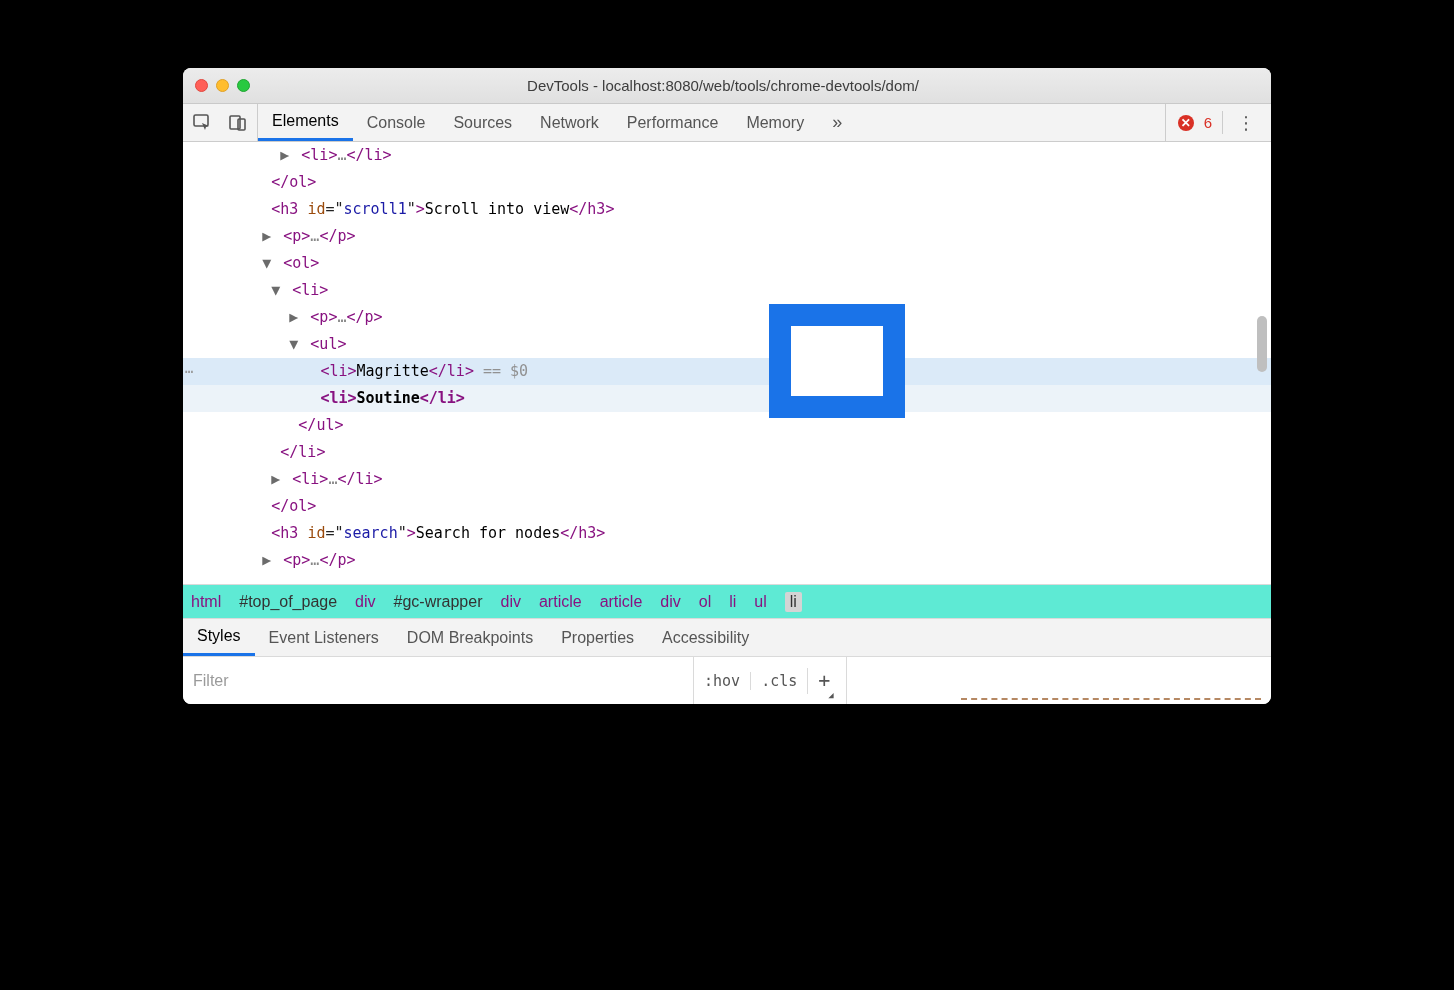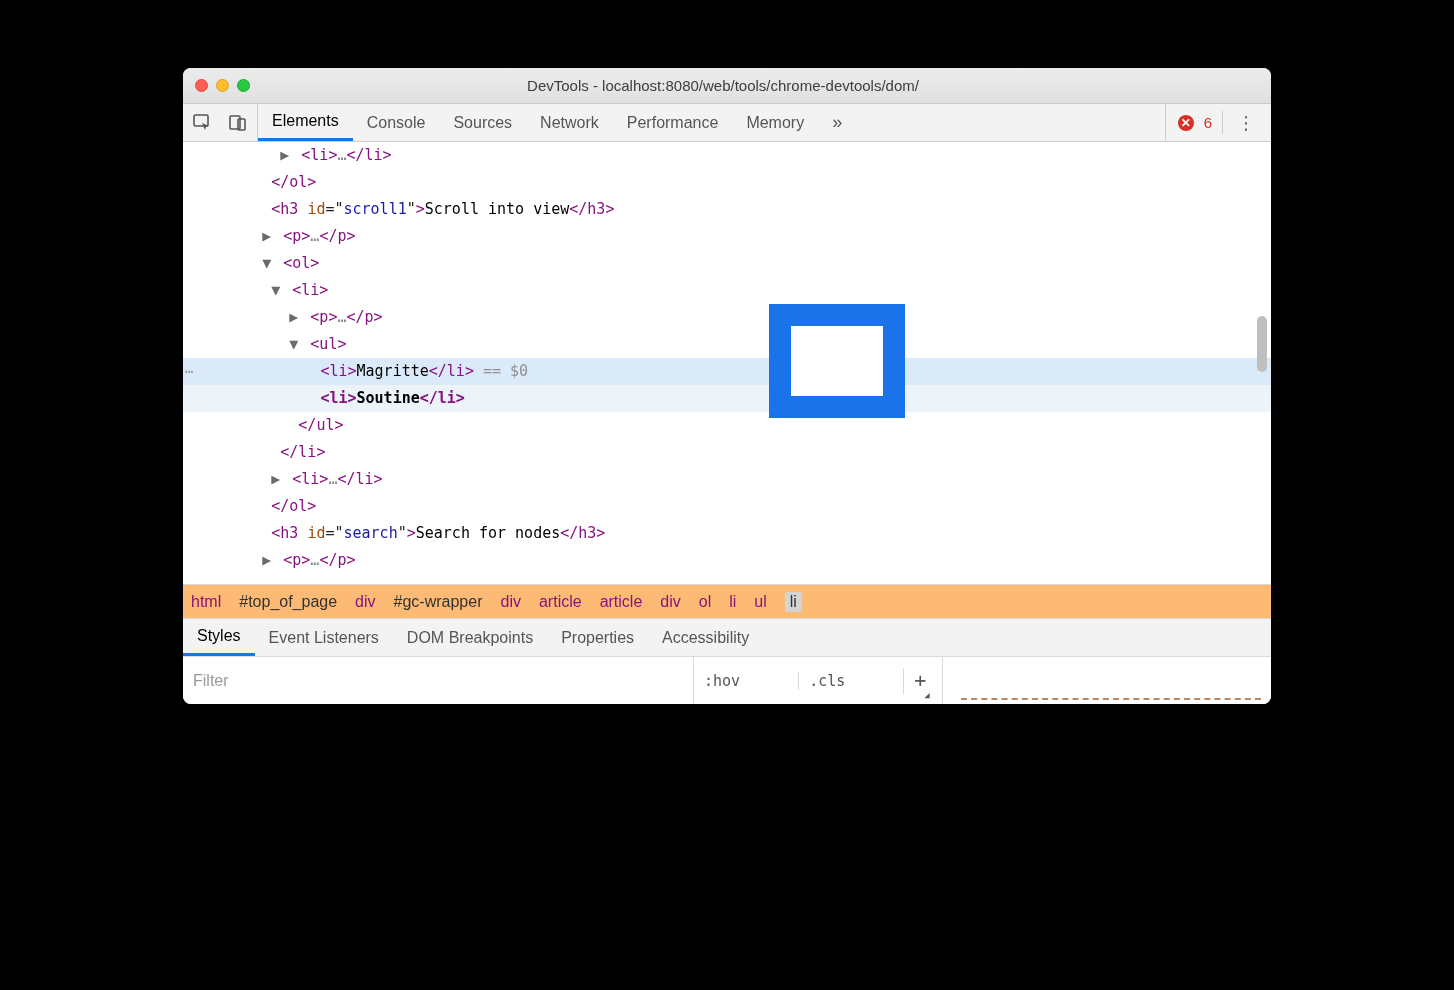--- a/index.html
+++ b/index.html
@@ -110,21 +110,21 @@
     position:absolute;
     left: 586px; top: 162px;
     width: 136px; height: 114px;
     border: 22px solid #1a73e8;
     background: #fff;
   }
 
   .breadcrumbs {
     height: 34px;
     border-top: 1px solid #dadada;
-    background: #fdba74;
+    background: #5eead4;
     display: flex; align-items:center;
     font-size: 16px;
     padding: 0 8px;
     gap: 18px;
   }
   .crumb { color:#881280; cursor:pointer; }
   .crumb.id { color:#000; }
   .crumb.plain { color:#333; }
   .crumb.current { background:#d4d4d4; padding:1px 5px; border-radius:2px; color:#333; }
 
@@ -145,21 +145,21 @@
     display:flex; align-items:center;
     font-size:16px;
     color:#888;
     position:relative;
   }
   .filter-input {
     border:none; outline:none; padding: 0 10px; font-size:16px; color:#333;
     width: 510px; height:100%; background:transparent;
   }
   .filter-input::placeholder { color:#9a9a9a; }
-  .styles-ctl { display:flex; align-items:center; height:100%; border-left:1px solid #dadada;gap:48px; }
+  .styles-ctl { display:flex; align-items:center; height:100%; border-left:1px solid #dadada; }
   .ctl { padding:0 10px; font-family: Menlo, Monaco, monospace; font-size:15px; color:#555; cursor:pointer; }
   .ctl:first-child { border:none; }
   .ctl + .ctl { border-left:1px solid #dadada; }
   .plus { font-size:20px; padding:0 10px 0 10px; position:relative; }
   .plus sub { font-size:9px; position:relative; top:6px; left:-2px; }
   .right-sep { width:1px; height:100%; background:#dadada; margin-left:0; }
   .right-fill { flex:1; }
   .right-block { margin-left:auto; padding-right:10px; display:flex; align-items:center; height:100%; }
   .dashed {
     width: 300px;

